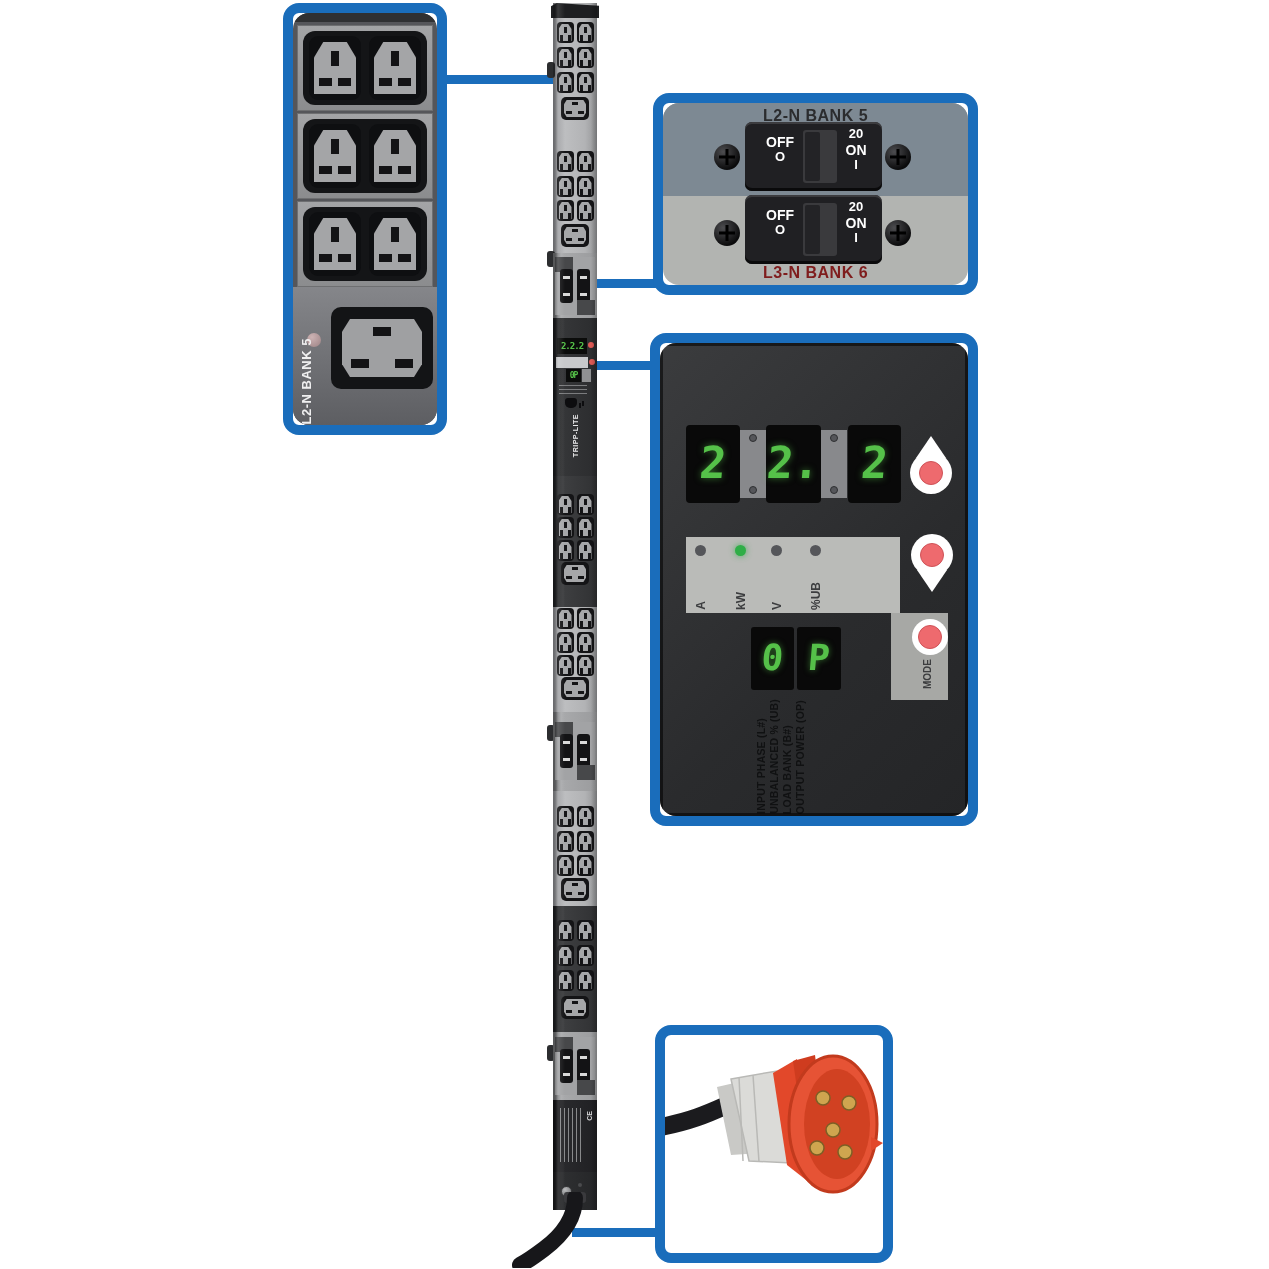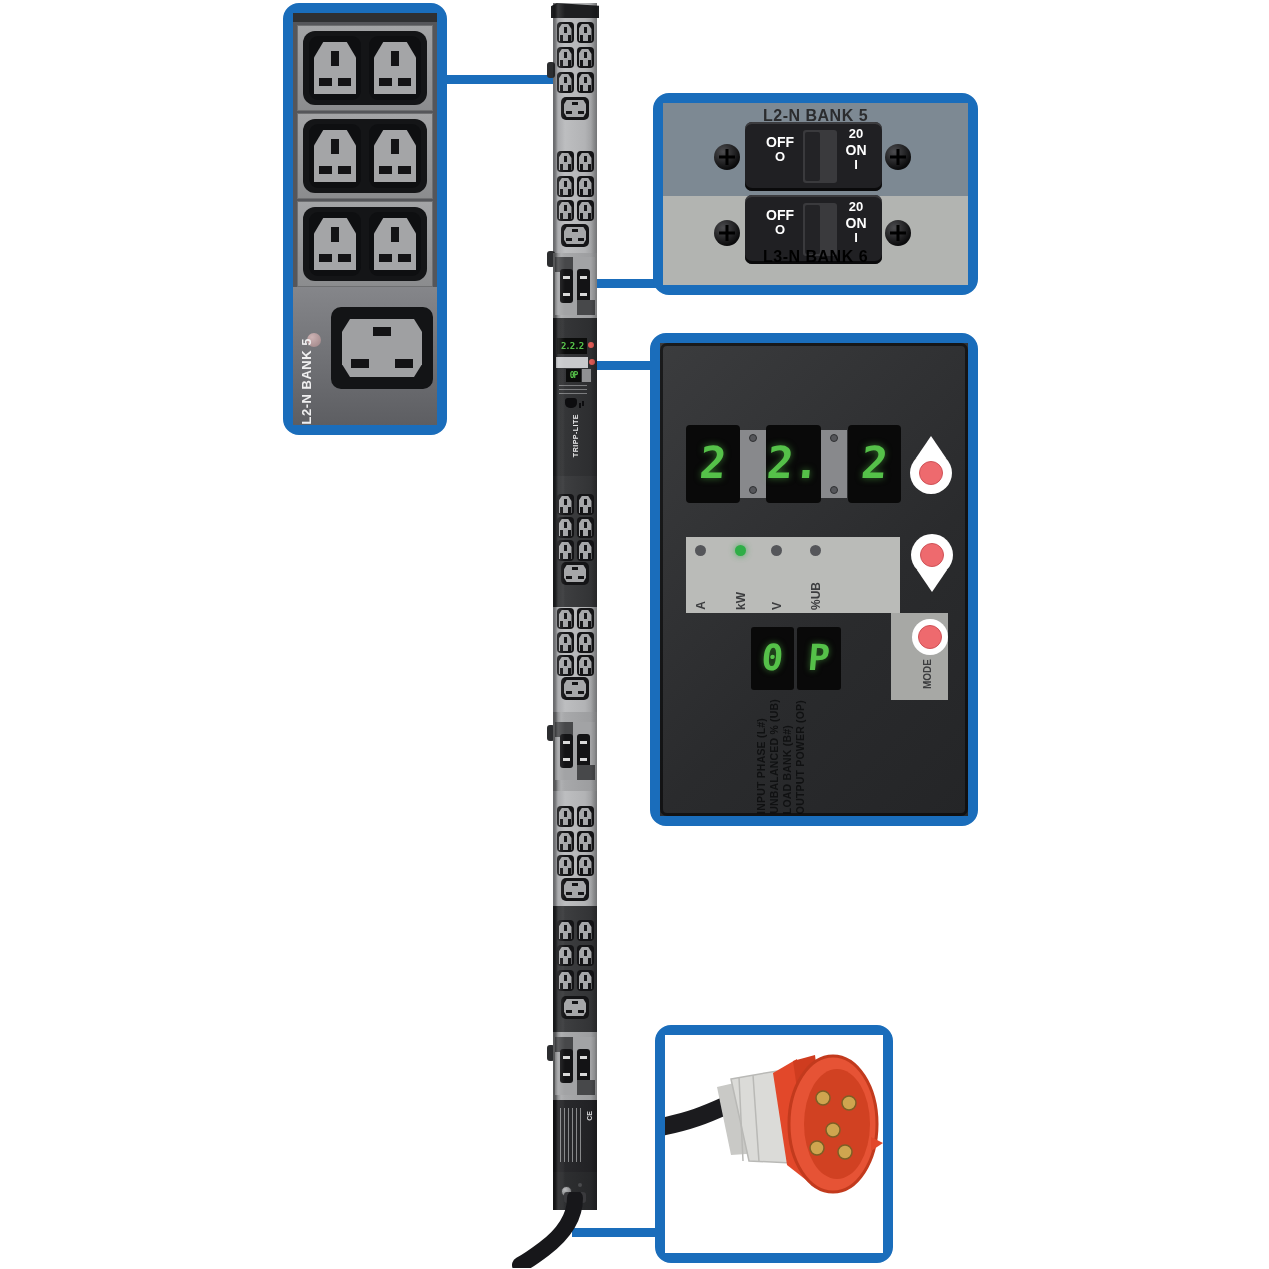--- a/index.html
+++ b/index.html
@@ -2,21 +2,21 @@
 <html style="--accent: #1a6dbb; --dgreen: #55c149; --lgreen: #2fae47; --btnred: #ee6a6e;"><head>
 <meta charset="utf-8">
 <style>
   html,body{margin:0;padding:0;background:#fff;}
   #stage{position:relative;width:1269px;height:1269px;background:#fff;overflow:hidden;
          font-family:"Liberation Sans",sans-serif;}
   
   .conn{position:absolute;height:9px;background:var(--accent,#1a6dbb);z-index:1;}
   
   .inset{position:absolute;border:10px solid var(--accent,#1a6dbb);border-radius:16px;z-index:3;box-sizing:border-box;}
-  .inset-in{position:absolute;inset:0;border-radius:0;overflow:hidden;}
+  .inset-in{position:absolute;inset:0;border-radius:16px;overflow:hidden;}
   
   .in1{background:#55565a;}
   .in1-top{position:absolute;left:0;top:0;width:100%;height:9px;background:#2f3032;}
   .opanel{position:absolute;left:4px;width:136px;height:86px;background:linear-gradient(#a3a4a6,#8b8c8e);
           border:1px solid #6e6f71;box-sizing:border-box;}
   .orec{position:absolute;inset:5px;background:#141517;border-radius:12px;display:flex;gap:8px;
         align-items:center;justify-content:center;}
   .bc13{width:52px;height:64px;background:#0e0f11;border-radius:9px;display:flex;align-items:center;justify-content:center;}
   .bc13f{position:relative;width:42px;height:52px;background:#a4a5a7;
          clip-path:polygon(22% 0,78% 0,100% 30%,100% 100%,0 100%,0 30%);}
@@ -36,21 +36,21 @@
   .in1-led{position:absolute;left:14px;top:46px;width:14px;height:14px;border-radius:50%;
            background:radial-gradient(circle at 35% 30%,#cdb3b4,#9c8284);}
   .vtext{position:absolute;left:2px;bottom:2px;height:84px;width:22px;display:flex;align-items:center;justify-content:center;}
   .vtext span{writing-mode:vertical-rl;transform:rotate(180deg);font-size:13px;font-weight:bold;color:#efeff0;
               letter-spacing:.5px;white-space:nowrap;}
   
   .in2{background:#b2b4b1;}
   .in2-top{position:absolute;left:0;top:0;width:100%;height:93px;background:#7d8993;}
   .blabel{position:absolute;width:100%;text-align:center;font-size:16px;font-weight:bold;letter-spacing:.5px;}
   .blabel.top{top:4px;color:#2b2c2e;}
-  .blabel.bot{bottom:19px;color:#000000;}
+  .blabel.bot{bottom:3px;color:#7f1d1d;}
   .breaker{position:absolute;left:82px;width:137px;height:69px;background:#202023;border-radius:7px;
            box-shadow:inset 0 2px 0 #3c3c3f, inset 0 -3px 0 #0a0a0b;}
   .off-grp{position:absolute;left:12px;top:13px;width:46px;text-align:center;color:#fff;line-height:1.1;}
   .off-grp .w1{font-size:14px;font-weight:bold;display:block;}
   .off-grp .w2{font-size:13px;font-weight:bold;display:block;}
   .rocker{position:absolute;left:58px;top:8px;width:34px;height:53px;background:#3a3a3d;border-radius:3px;}
   .rocker::before{content:'';position:absolute;left:2px;top:2px;width:15px;height:49px;background:#232326;border-radius:2px;}
   .on-grp{position:absolute;right:8px;top:5px;width:36px;text-align:center;color:#fff;line-height:1.15;}
   .on-grp .w1{font-size:13px;font-weight:bold;display:block;}
   .on-grp .w2{font-size:14px;font-weight:bold;display:block;}

